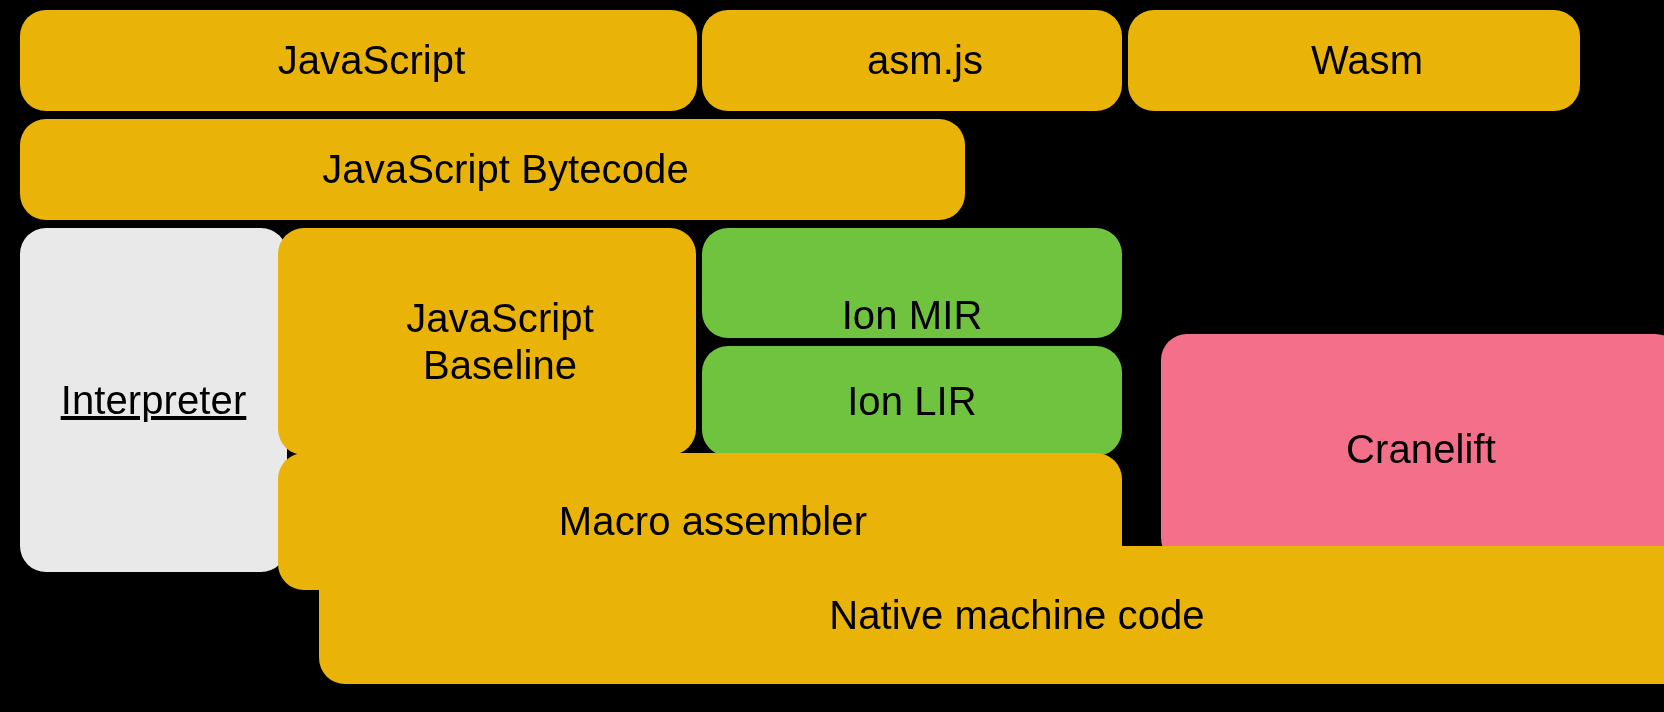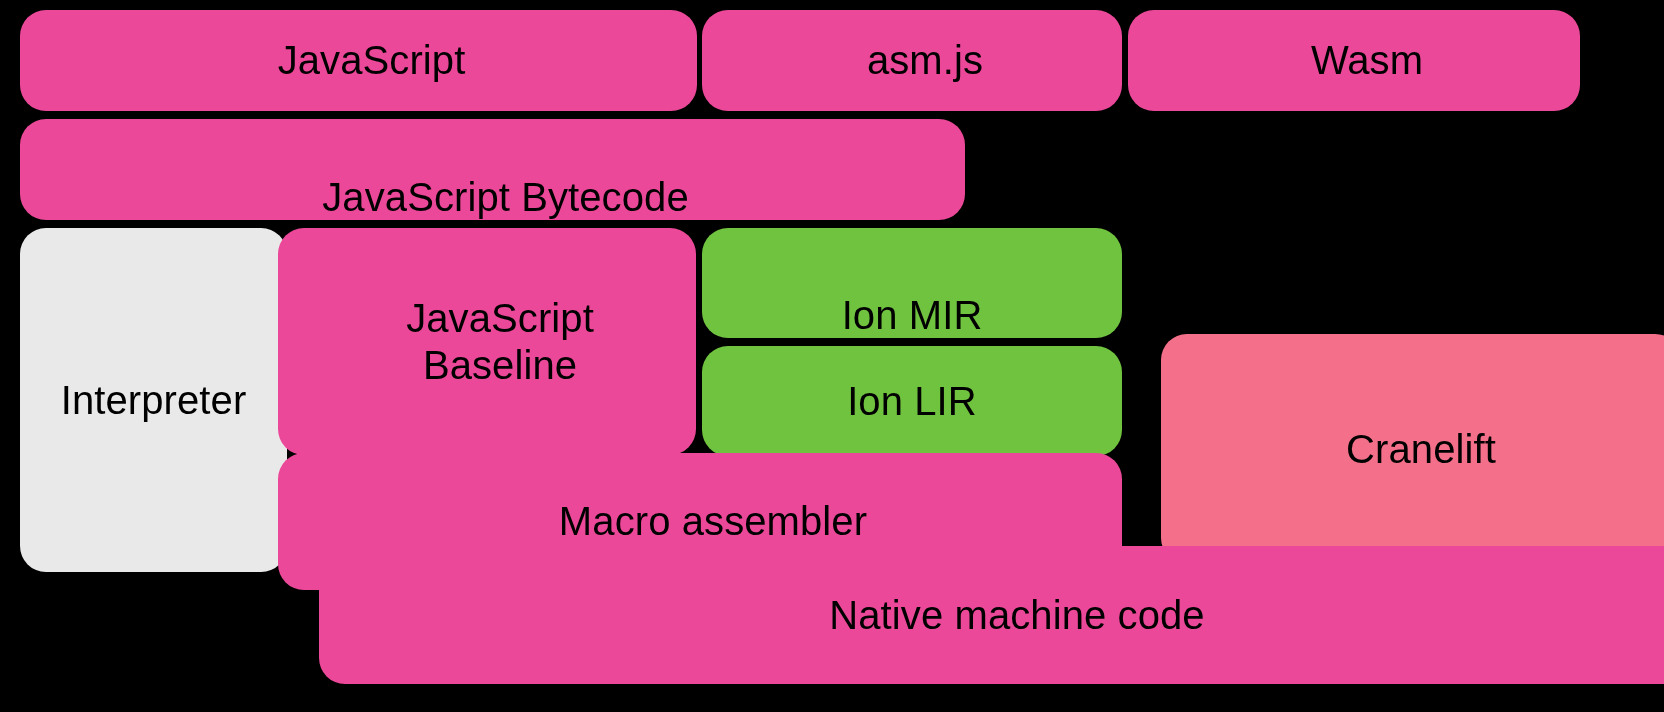--- a/index.html
+++ b/index.html
@@ -25,21 +25,21 @@
     justify-content: center;
     text-align: center;
     color: #000000;
     font-size: 40px;
     font-weight: 400;
     line-height: 1.16;
     letter-spacing: 0.1px;
     white-space: pre-line;
     padding: 0 10px;
   }
-  .fill-white { background: #ec4899; padding-left: 36px; }
+  .fill-white { background: #eab308; padding-left: 36px; }
   .fill-gray  { background: #e9e9e9; }
   .fill-green { background: #70c33f; }
   .fill-pink  { background: #f4708a; margin-left: 33px; }
 </style>
 </head>
 <body>
 
 <div id="canvas">
 
   <div class="box fill-white" style="left:20px; top:10px; width:677px; height:101px;">
@@ -47,26 +47,26 @@
   </div>
 
   <div class="box fill-white" style="left:702px; top:10px; width:420px; height:101px;">
     <span>asm.js</span>
   </div>
 
   <div class="box fill-white" style="left:1128px; top:10px; width:452px; height:101px;">
     <span>Wasm</span>
   </div>
 
-  <div class="box fill-white" style="left:20px; top:119px; width:945px; height:101px;align-items:flex-end;">
+  <div class="box fill-white" style="left:20px; top:119px; width:945px; height:101px;">
     <span>JavaScript Bytecode</span>
   </div>
 
 
-  <div class="box fill-gray" style="left:20px; top:228px; width:267px; height:344px;">
+  <div class="box fill-gray" style="left:20px; top:228px; width:267px; height:344px;text-decoration:underline;">
     <span>Interpreter</span>
   </div>
 
   <div class="box fill-white" style="left:278px; top:228px; width:418px; height:227px;">
     <span>JavaScript
 Baseline</span>
   </div>
 
   <div class="box fill-green" style="left:702px; top:228px; width:420px; height:110px;align-items:flex-end;">
     <span>Ion MIR</span>

